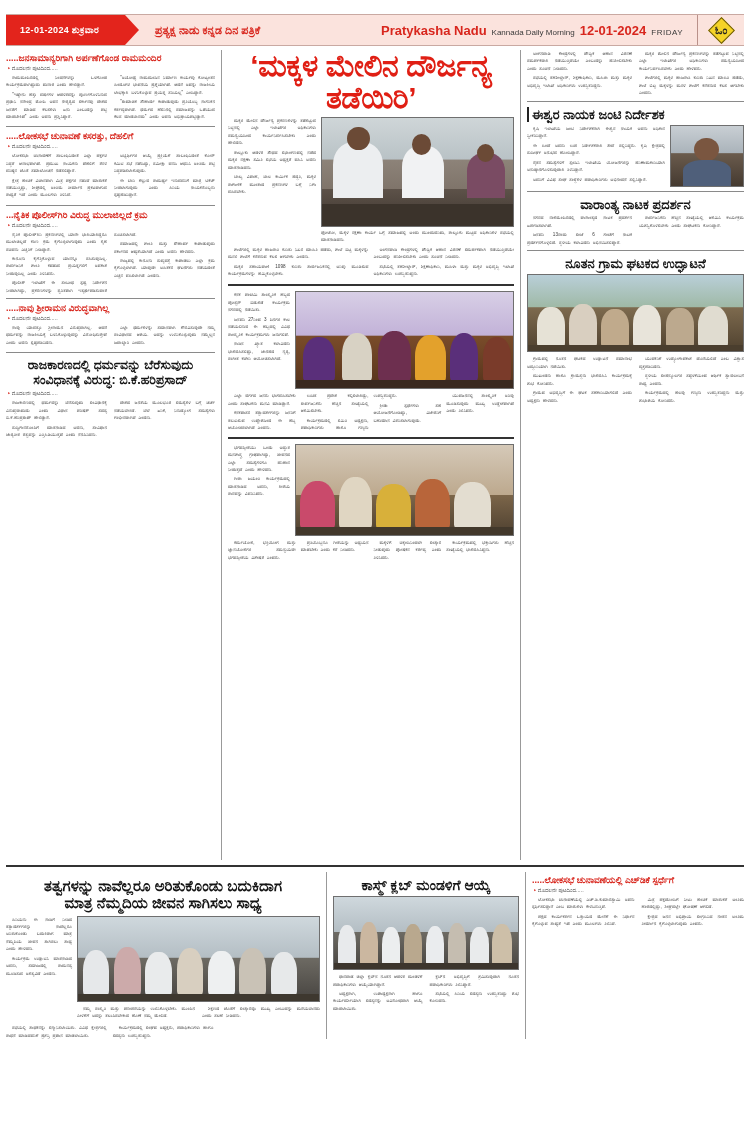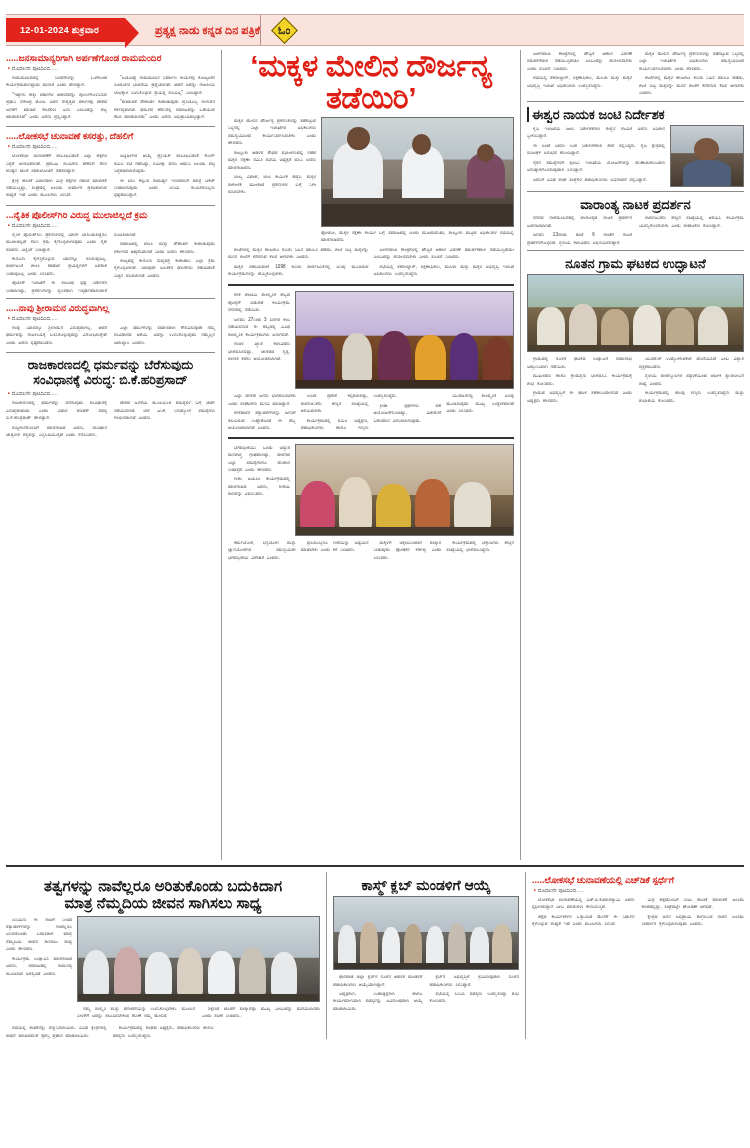--- a/index.html
+++ b/index.html
@@ -20,21 +20,21 @@
   .masthead{
     position:relative;height:30px;margin-top:14px;
     background:#fbe3dd;
     border-top:1px solid #c9a9a2;
     border-bottom:1px solid #c9a9a2;
     display:flex;align-items:center;
   }
   .date-flag{
     position:relative;
     background:#e3241c;color:#fff;
-    height:24px;display:flex;align-items:center;
+    height:30px;display:flex;align-items:center;
     padding:0 26px 0 14px;
     font-size:9px;font-weight:bold;letter-spacing:.3px;
     white-space:nowrap;
   }
   .date-flag:after{
     content:"";position:absolute;right:-14px;top:0;
     border-top:15px solid transparent;
     border-bottom:15px solid transparent;
     border-left:14px solid #e3241c;
   }
@@ -145,20 +145,26 @@
   .br{width:218px;flex:0 0 218px;padding-left:6px;box-sizing:border-box;}
 </style>
 </head>
 <body>
 
 <div class="page">
 
   <div class="masthead">
     <div class="date-flag">12-01-2024 ಶುಕ್ರವಾರ</div>
     <div class="kn-tagline">ಪ್ರತ್ಯಕ್ಷ ನಾಡು ಕನ್ನಡ ದಿನ ಪತ್ರಿಕೆ</div>
+    <div class="brand-wrap">
+      <span class="brand-name">Pratykasha Nadu</span>
+      <span class="brand-sub">Kannada Daily Morning</span>
+      <span class="brand-date">12-01-2024</span>
+      <span class="brand-day">FRIDAY</span>
+    </div>
     <div class="logo-box">
       <div class="logo-diamond">
         <span>ಓಂ</span>
       </div>
     </div>
   </div>
 
   <div class="body-grid">
 
     <div class="col-left">

